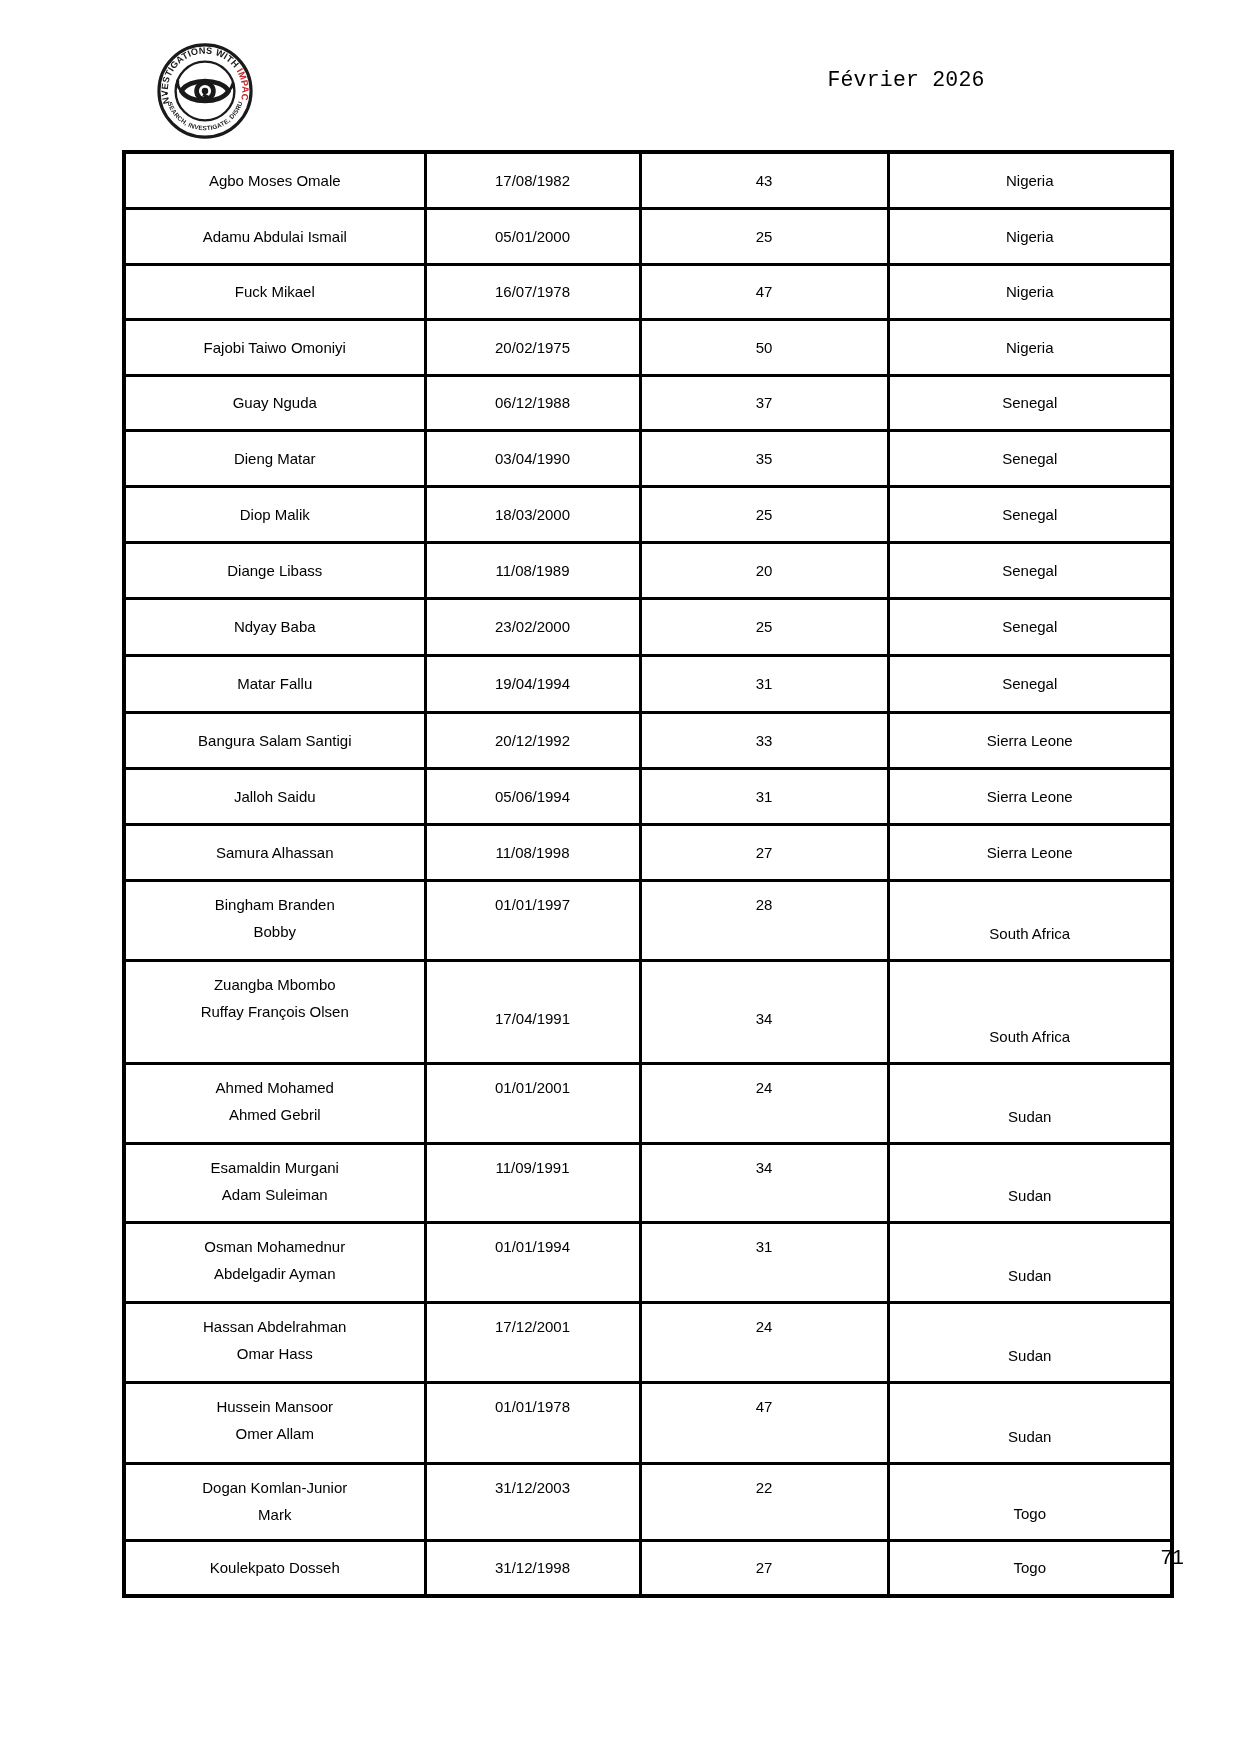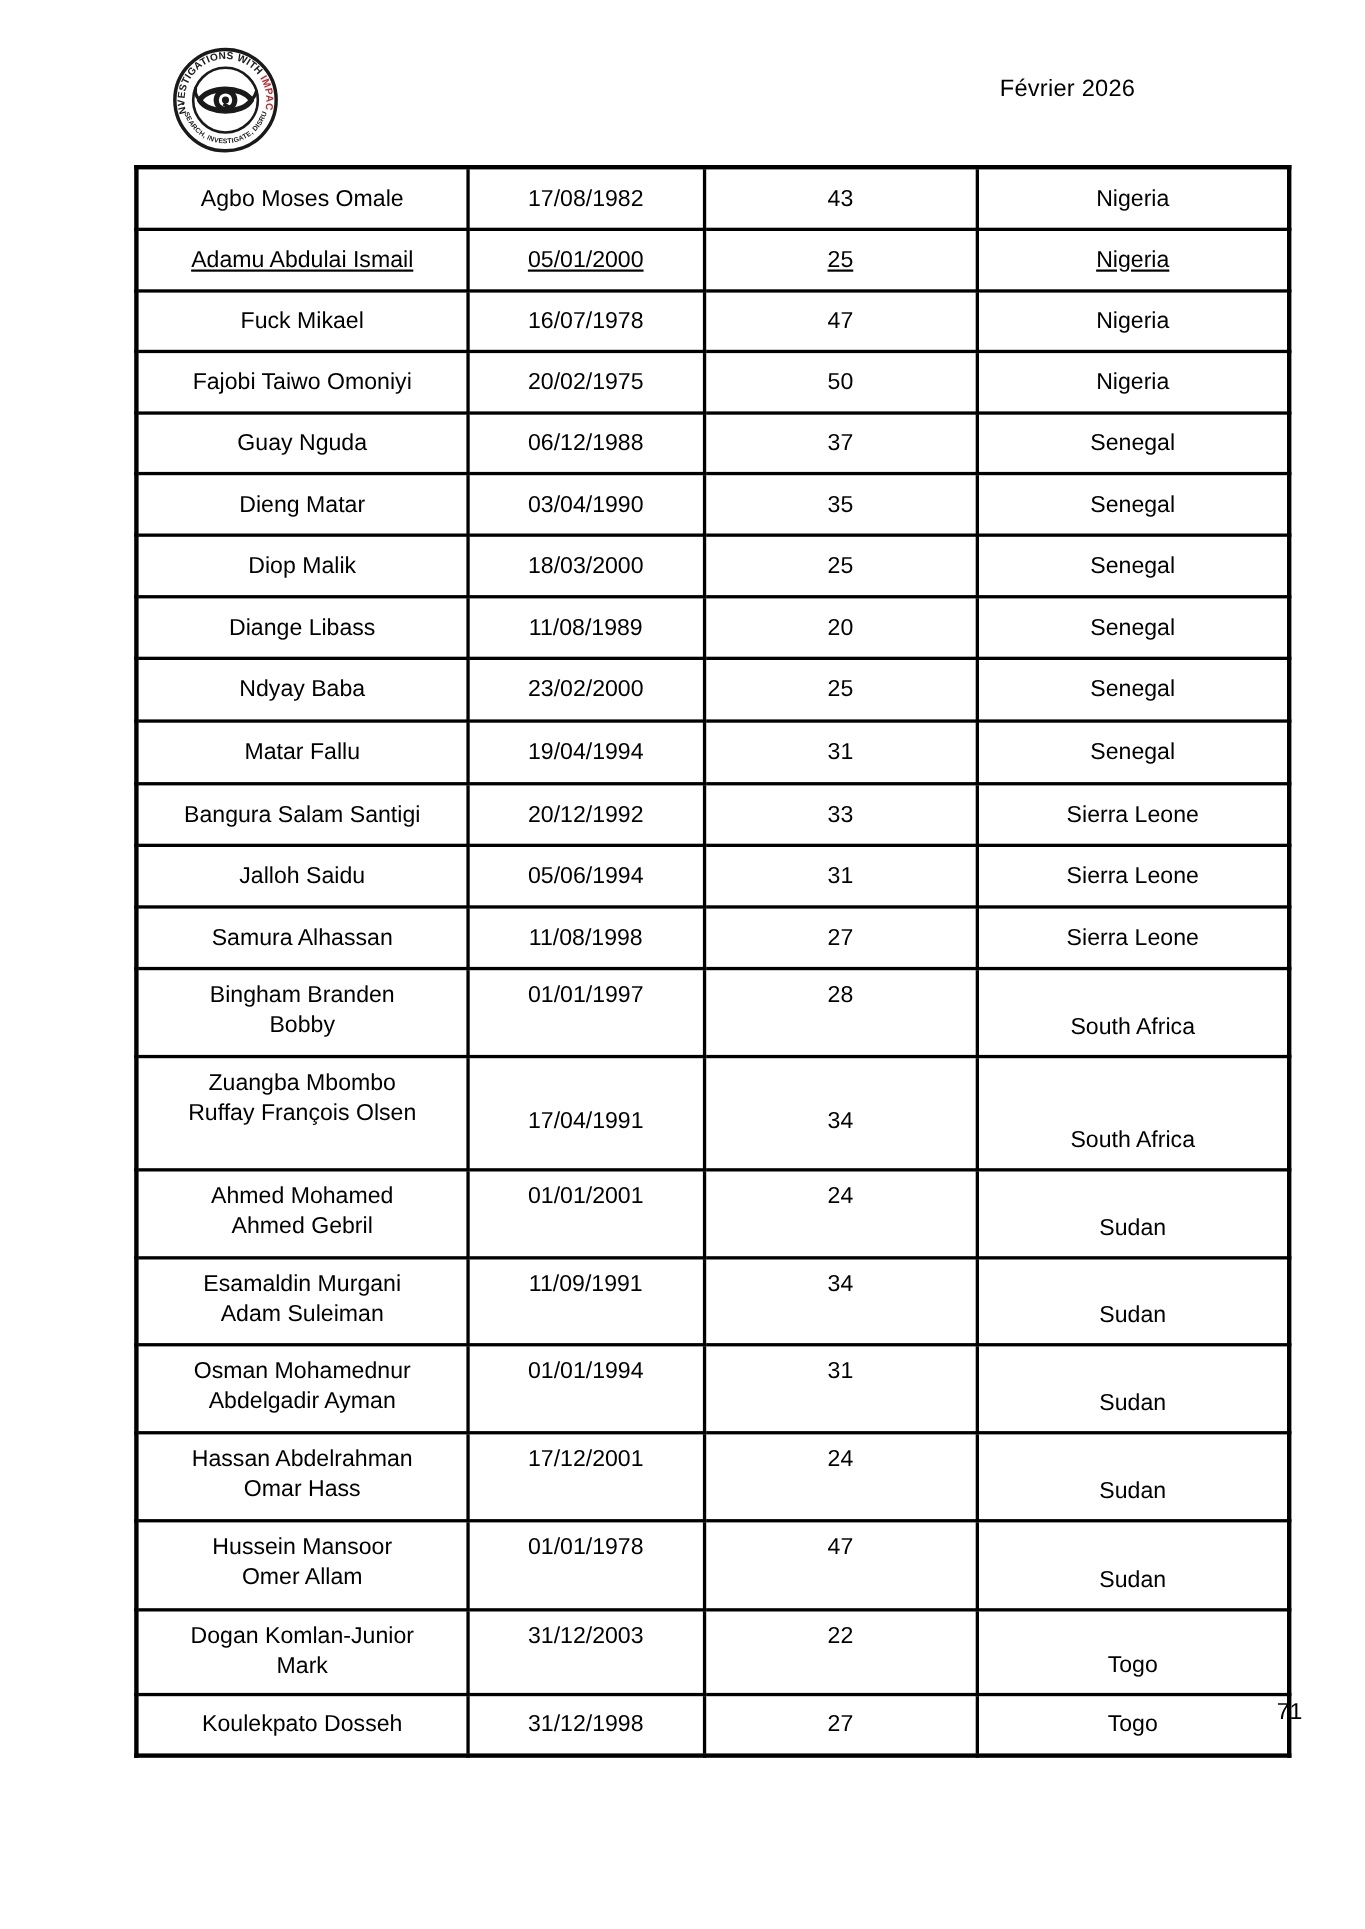--- a/index.html
+++ b/index.html
@@ -23,37 +23,38 @@
     width: 98px;
     height: 98px;
   }
   .logo-wrap svg { width: 100%; height: 100%; }
 
   .header-date {
     position: absolute;
     left: 780px;
     top: 68px;
     width: 252px;
-    text-align: right;
+    text-align: center;
     font-size: 21.5px;
     letter-spacing: 0.2px;
     color: #000;
     white-space: nowrap;
+    font-family: Liberation Mono, monospace;
   }
 
   
   table.persons {
     position: absolute;
     left: 122px;
     top: 150px;
     width: 1048px;
     border-collapse: collapse;
     table-layout: fixed;
     border: 4px solid #000;
-    font-size: 21px;
+    font-size: 15px;
     line-height: 27px;
   }
   table.persons td {
     border: 3px solid #000;
     text-align: center;
     vertical-align: middle;
     padding: 3px 8px;
     overflow: hidden;
   }
   td.name { white-space: pre-line; }
@@ -120,21 +121,21 @@
       <col style="width:248px">
       <col style="width:284px">
     </colgroup>
     <tbody>
         <tr style="height: 56px;">
           <td class="name">Agbo Moses Omale</td>
           <td class="dob">17/08/1982</td>
           <td class="age">43</td>
           <td class="country">Nigeria</td>
         </tr>
-        <tr style="height: 56px; text-decoration: underline;">
+        <tr style="height: 56px;">
           <td class="name">Adamu Abdulai Ismail</td>
           <td class="dob">05/01/2000</td>
           <td class="age">25</td>
           <td class="country">Nigeria</td>
         </tr>
         <tr style="height: 55px;">
           <td class="name">Fuck Mikael</td>
           <td class="dob">16/07/1978</td>
           <td class="age">47</td>
           <td class="country">Nigeria</td>

